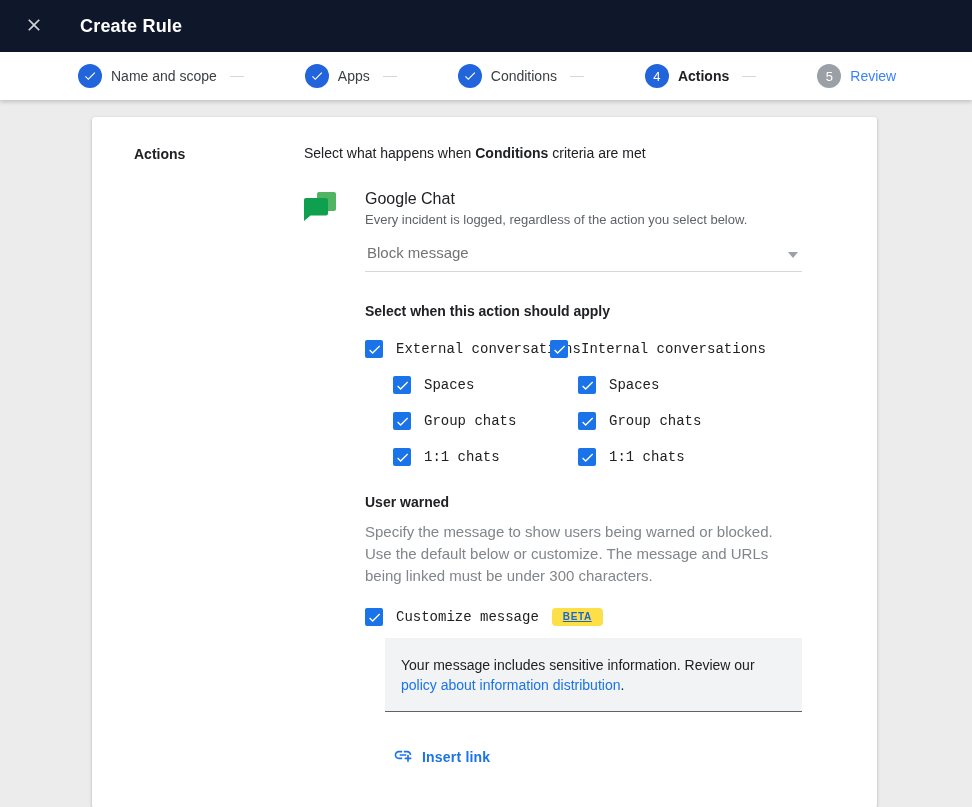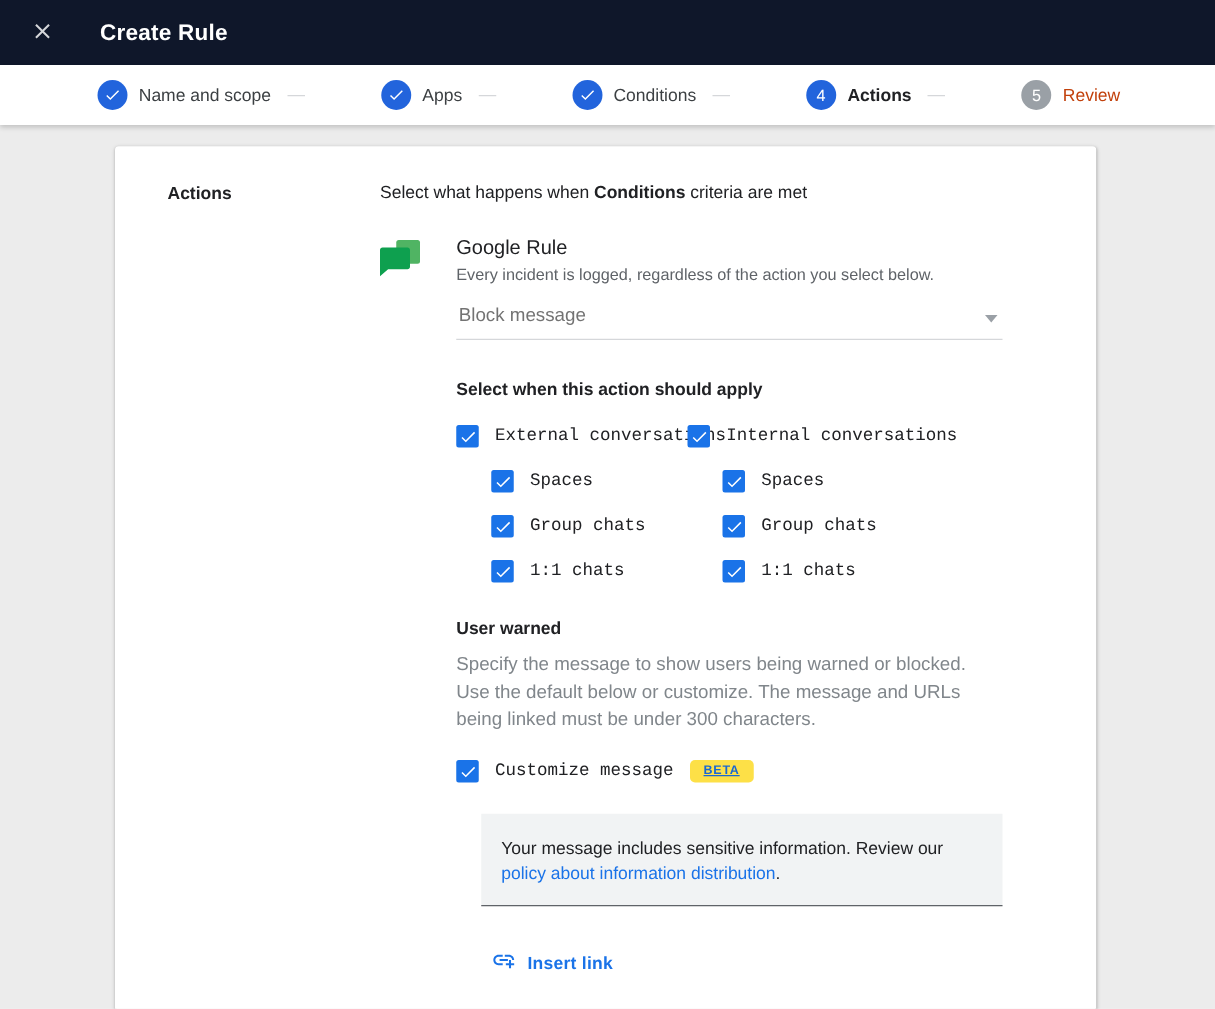--- a/index.html
+++ b/index.html
@@ -15,21 +15,21 @@
 
   
   .stepper { height:48px; background:#fff; display:flex; align-items:center; padding-left:30px;
     box-shadow:0 2px 4px rgba(0,0,0,.18); position:relative; z-index:2; }
   .step { display:flex; align-items:center;padding-left:48px; }
   .step-circle { width:24px; height:24px; border-radius:50%; display:flex; align-items:center;
     justify-content:center; background:#2264dc; color:#fff; font-size:13px; flex-shrink:0; }
   .step.upcoming .step-circle { background:#9aa0a6; }
   .step-label { margin-left:9px; font-size:14px; color:#3c4043; }
   .step.active .step-label { font-weight:bold; color:#202124; }
-  .step.upcoming .step-label { color:#c2410c; }
+  .step.upcoming .step-label { color:#3b82f6; }
   .connector { width:14px; height:1px; background:#d5d7da; margin:0 13px; }
 
   
   .main { padding-top:17px; }
   .card { width:785px; margin-left:92px; background:#fff; border-radius:3px;
     box-shadow:0 1px 2px rgba(0,0,0,.22), 0 1px 4px rgba(0,0,0,.10);
     display:flex; padding:28px 0 40px 42px; }
   .left-col { width:170px; flex-shrink:0; }
   .section-label { font-size:14px; font-weight:bold; color:#202124; padding-top:1px; }
   .content { width:500px; }
@@ -62,21 +62,21 @@
   .cb-label { font-size:14px; color:#202124; white-space:nowrap; }
 
   .um-title { margin-top:28px; font-size:14px; font-weight:bold; }
   .um-desc { margin-top:11px; font-size:15px; line-height:22px; color:#80868b; }
 
   .customize-row { margin-top:21px; display:flex; align-items:center; }
   .beta-badge { margin-left:13px; background:#fde047; color:#1967d2; font-size:10px;
     font-weight:bold; text-decoration:underline; letter-spacing:.6px; padding:3px 11px 4px;
     border-radius:4px; }
 
-  .preview-box { margin-left:20px; margin-top:25px; width:417px; background:#f1f3f4;
+  .preview-box { margin-left:20px; margin-top:12px; width:417px; background:#f1f3f4;
     border-bottom:1px solid #5f6368; padding:17px 16px 16px; font-size:14px; line-height:20px;
     color:#202124; cursor:text; }
   .preview-link { color:#1a73e8; text-decoration:none; cursor:pointer; }
 
   .insert-row { margin-left:28px; margin-top:33px; display:flex; align-items:center;
     color:#1a73e8; cursor:pointer; background:transparent; border:none; }
   .insert-row svg { width:20px; height:20px; margin-right:9px; }
   .insert-label { font-size:14px; font-weight:bold; color:#1a73e8; letter-spacing:.2px; }
 </style>
 </head>
@@ -149,21 +149,21 @@
       <div class="instruction"><span>Select what happens when </span><b>Conditions</b><span> criteria are met</span></div>
 
       <div class="app-row">
         <div class="app-icon-wrap">
           <svg width="34" height="30" viewBox="0 0 34 30">
             <rect x="13" y="0" width="19" height="19" rx="2" fill="#50b463"></rect>
             <path d="M24 8c0-1.1-.9-2-2-2H2C.9 6 0 6.9 0 8v21l6.5-5.6H22c1.1 0 2-.9 2-2V8z" fill="#0ea04f"></path>
           </svg>
         </div>
         <div>
-          <div class="app-name">Google Rule</div>
+          <div class="app-name">Google Chat</div>
           <div class="app-desc">Every incident is logged, regardless of the action you select below.</div>
         </div>
       </div>
 
       <div class="form">
 
         <div class="select-field">
           <span>Block message</span>
           <span class="caret"></span>
         </div>

